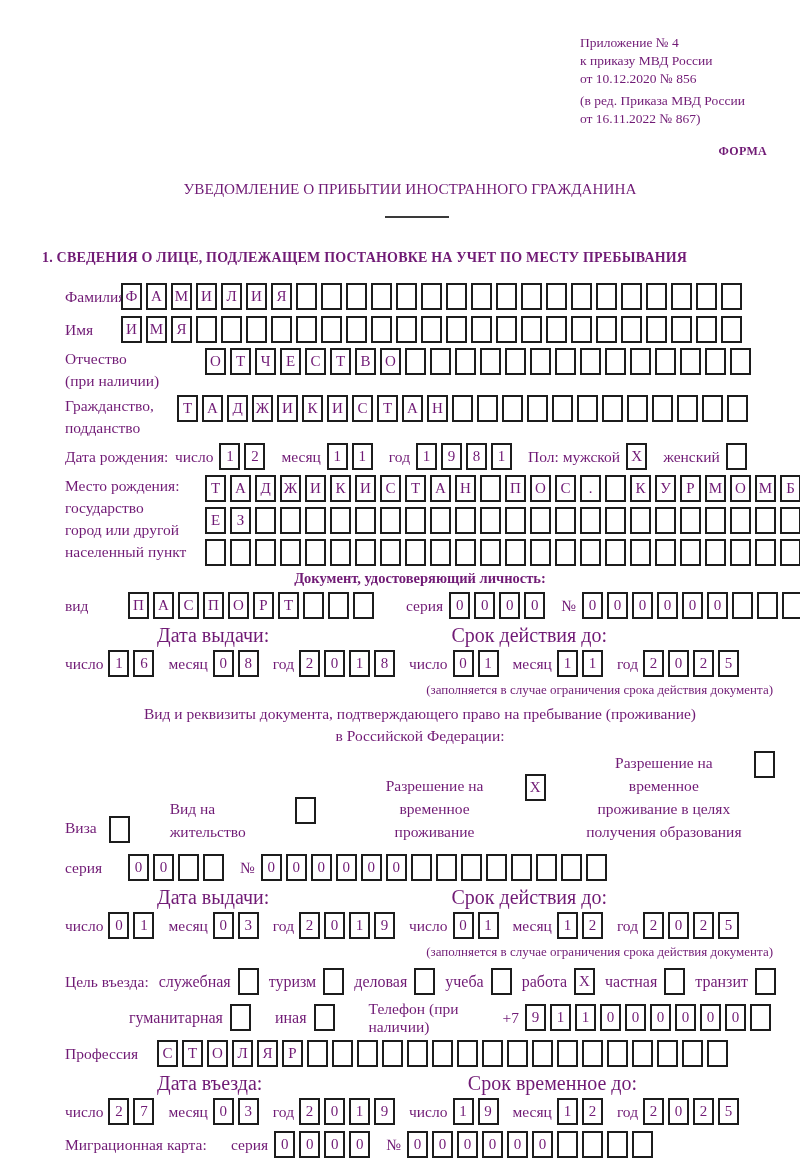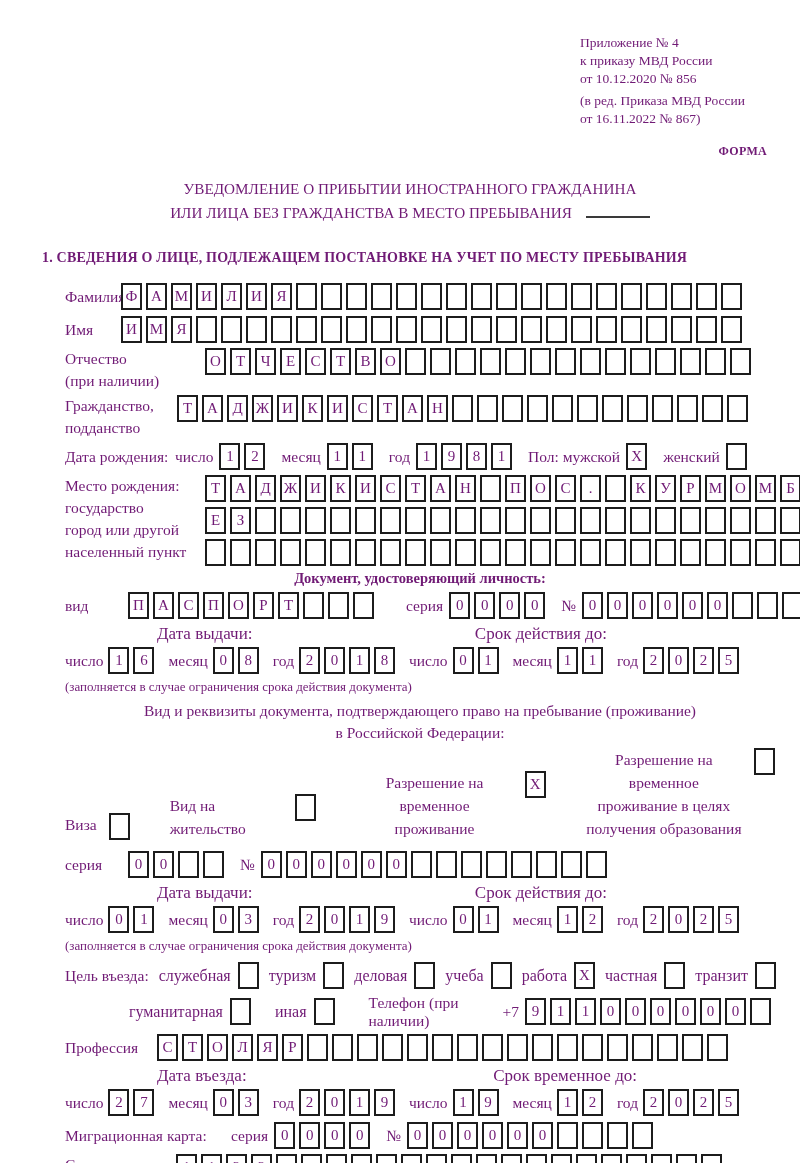--- a/index.html
+++ b/index.html
@@ -29,29 +29,29 @@
   .cell{
     display:inline-block;box-sizing:border-box;width:21px;height:27px;flex:none;
     border:2px solid #1c1c1c;margin-right:4px;background:#fff;
     text-align:center;font-size:15px;line-height:23px;
   }
   .cb{margin-right:0;}
   .dlbl{flex:none;margin-right:6px;}
   .mr{margin-right:12px;}
   .ml16{margin-left:16px;}
   
-  .dheads{display:flex;font-size:17px;margin:3px 0 2px 0;text-align:center;}
+  .dheads{display:flex;font-size:20px;margin:3px 0 2px 0;text-align:center;}
   .dh1{margin-left:92px;}
   .dh2{margin-left:auto;margin-right:168px;}
   .dh2.stay{margin-right:138px;}
   .dgrp{display:flex;align-items:center;}
   .dgrp .cells{margin-right:10px;}
   .dgrp .dlbl{margin-right:5px;}
   .rgt{margin-left:auto;margin-right:28px;}
-  .note{text-align:left;font-size:13px;margin:1px 2px 7px 0;}
+  .note{text-align:right;font-size:13px;margin:1px 2px 7px 0;}
   .plain{margin:4px 0;text-align:center;}
   
   .optrow{display:flex;align-items:flex-end;gap:40px;margin:6px 0 10px 0;font-size:15.5px;}
   .opt{display:flex;align-items:flex-start;gap:12px;}
   .olbl{line-height:23px;}
   .olbl.multi{text-align:center;}
   .opt .cb{margin-top:0;}
   
   .popt{display:flex;align-items:center;gap:7px;margin-right:10px;}
   .indent64{margin-left:64px;}
@@ -69,21 +69,21 @@
     <div class="rev">
       <div>(в ред. Приказа МВД России</div>
       <div>от 16.11.2022 № 867)</div>
     </div>
   </div>
 
   <div class="forma">ФОРМА</div>
 
   <div class="title">
     <div>УВЕДОМЛЕНИЕ О ПРИБЫТИИ ИНОСТРАННОГО ГРАЖДАНИНА</div>
-    <div><span>ИЛИ ЛИЦА БЕЗ ГРАЖДАНСТВА В МЕСТО ПРЕБЫВАНИЯ</span><span class="uline"></span></div>
+    <div><span class="uline"></span></div>
   </div>
 
   <div class="sec-heading">1. СВЕДЕНИЯ О ЛИЦЕ, ПОДЛЕЖАЩЕМ ПОСТАНОВКЕ НА УЧЕТ ПО МЕСТУ ПРЕБЫВАНИЯ</div>
 
   <div class="frow">
     <span class="lbl w56">Фамилия</span>
     <span class="cells">
         <span class="cell">Ф</span>
         <span class="cell">А</span>
         <span class="cell">М</span>

